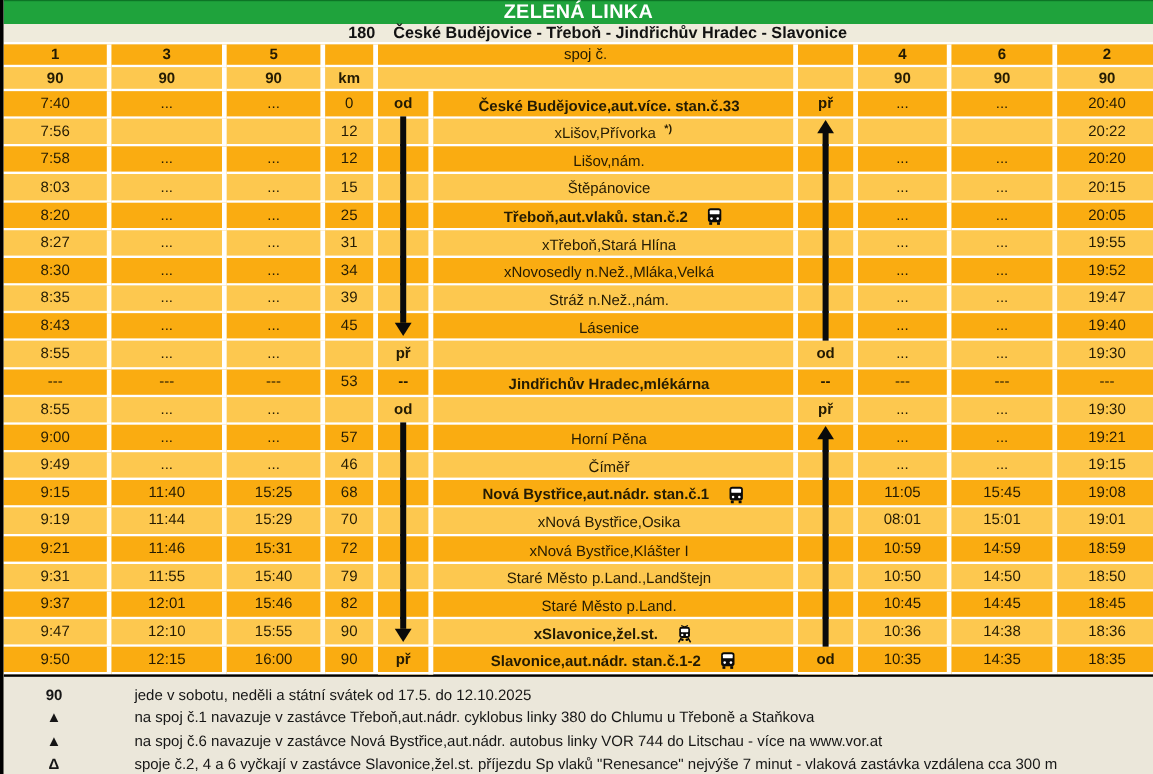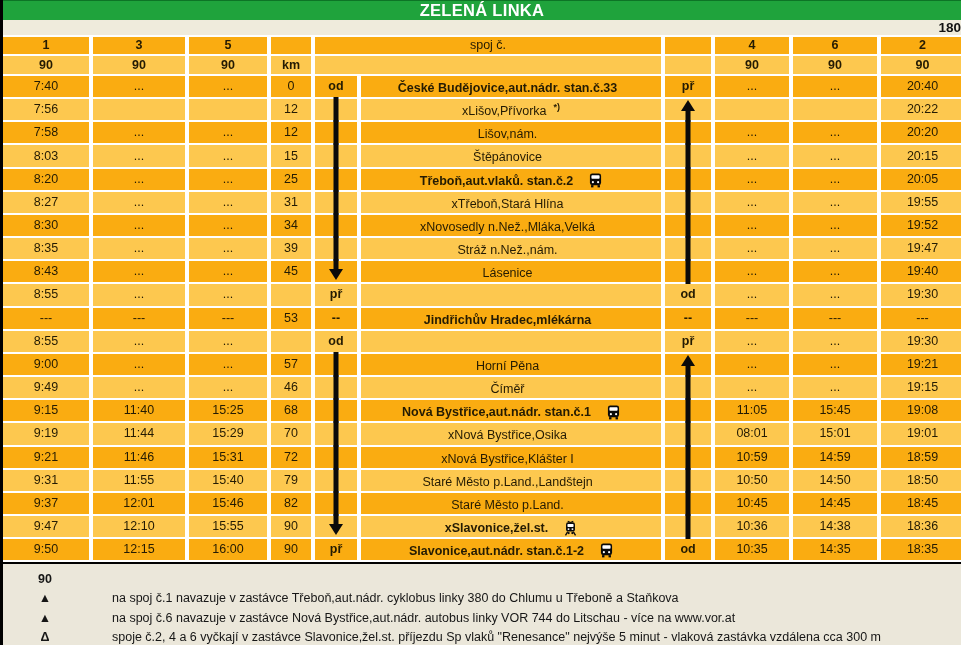--- a/index.html
+++ b/index.html
@@ -22,21 +22,21 @@
   
   .green-bar{
     height:22px;background:var(--green);color:#fff;
     display:flex;align-items:center;justify-content:center;
     font-weight:bold;font-size:16.5px;letter-spacing:.3px;
     border-top:1px solid #0d7426;
   }
   
   .title-row{
     height:19px;background:var(--title-bg);
-    display:flex;align-items:center;justify-content:flex-end;gap:15px;
+    display:flex;align-items:center;justify-content:center;gap:15px;
     font-weight:bold;font-size:13.5px;color:#121212;padding-left:32px;
   }
   
   table.tt{
     border-collapse:separate;border-spacing:0;table-layout:fixed;
     width:100%;border-top:2px solid #fff;
   }
   table.tt td{
     padding:0;text-align:center;vertical-align:middle;
     border-right:4px solid #fff;border-bottom:2px solid #fff;
@@ -76,20 +76,21 @@
 <body>
 
 <div class="sheet">
 
   <div class="green-bar">
     <span>ZELENÁ LINKA</span>
   </div>
 
   <div class="title-row">
     <span>180</span>
+    <span>České Budějovice - Třeboň - Jindřichův Hradec - Slavonice</span>
   </div>
 
   <table class="tt">
     <colgroup>
       <col style="width:90px">
         <col style="width:96px">
         <col style="width:82px">
       <col style="width:44px">
         <col style="width:46px">
         <col style="width:304px">
@@ -123,21 +124,21 @@
       </tr>
     </thead>
     <tbody>
 
         <tr class="dark">
           <td class="time">7:40</td>
           <td class="time">...</td>
           <td class="time">...</td>
           <td class="km">0</td>
           <td class="marker">od</td>
-          <td class="station bold"><span class="st-name">České Budějovice,aut.nádr. stan.č.33</span><sup class="fn"></sup><span class="icon-slot"></span></td>
+          <td class="station bold"><span class="st-name">České Budějovice,aut.více. stan.č.33</span><sup class="fn"></sup><span class="icon-slot"></span></td>
           <td class="marker">př</td>
           <td class="time">...</td>
           <td class="time">...</td>
           <td class="time">20:40</td>
         </tr>
 
         <tr class="light">
           <td class="time">7:56</td>
           <td class="time"></td>
           <td class="time"></td>
@@ -494,32 +495,33 @@
           <td class="time">14:35</td>
           <td class="time">18:35</td>
         </tr>
       </tbody>
   </table>
 
   <div class="legend">
 
       <div class="legend-row">
         <span class="legend-symbol">90</span>
+        <span class="legend-text">jede v sobotu, neděli a státní svátek od 17.5. do 12.10.2025</span>
       </div>
 
       <div class="legend-row">
         <span class="legend-symbol">▲</span>
         <span class="legend-text">na spoj č.1 navazuje v zastávce Třeboň,aut.nádr. cyklobus linky 380 do Chlumu u Třeboně a Staňkova</span>
       </div>
 
       <div class="legend-row">
         <span class="legend-symbol">▲</span>
         <span class="legend-text">na spoj č.6 navazuje v zastávce Nová Bystřice,aut.nádr. autobus linky VOR 744 do Litschau - více na www.vor.at</span>
       </div>
 
       <div class="legend-row">
         <span class="legend-symbol">Δ</span>
-        <span class="legend-text">spoje č.2, 4 a 6 vyčkají v zastávce Slavonice,žel.st. příjezdu Sp vlaků "Renesance" nejvýše 5 minut - vlaková zastávka vzdálena cca 300 m</span>
+        <span class="legend-text">spoje č.2, 4 a 6 vyčkají v zastávce Slavonice,žel.st. příjezdu Sp vlaků "Renesance" nejvýše 7 minut - vlaková zastávka vzdálena cca 300 m</span>
       </div>
 
     </div>
 
 </div>
 
 </body></html>

